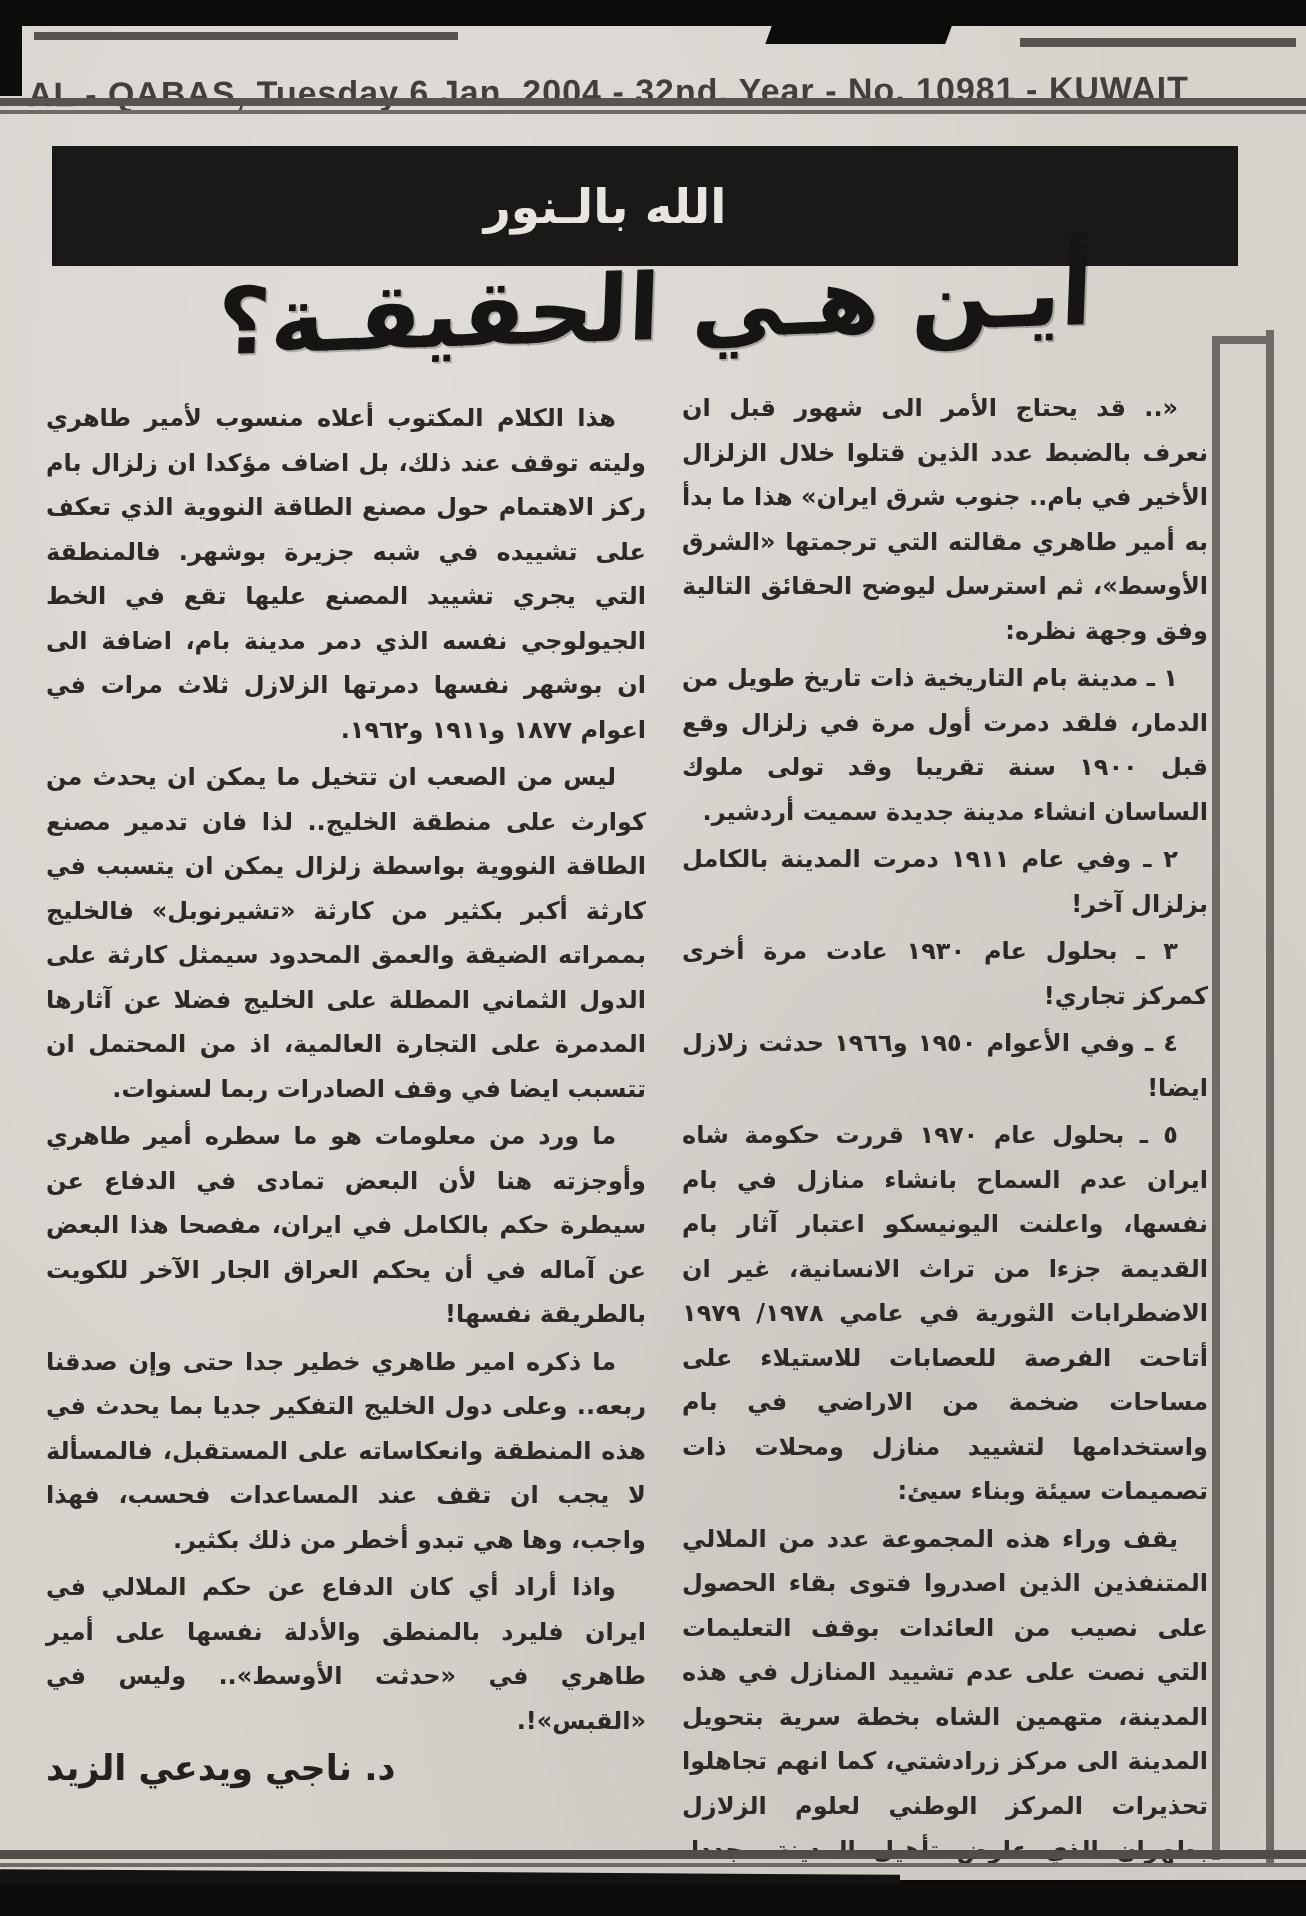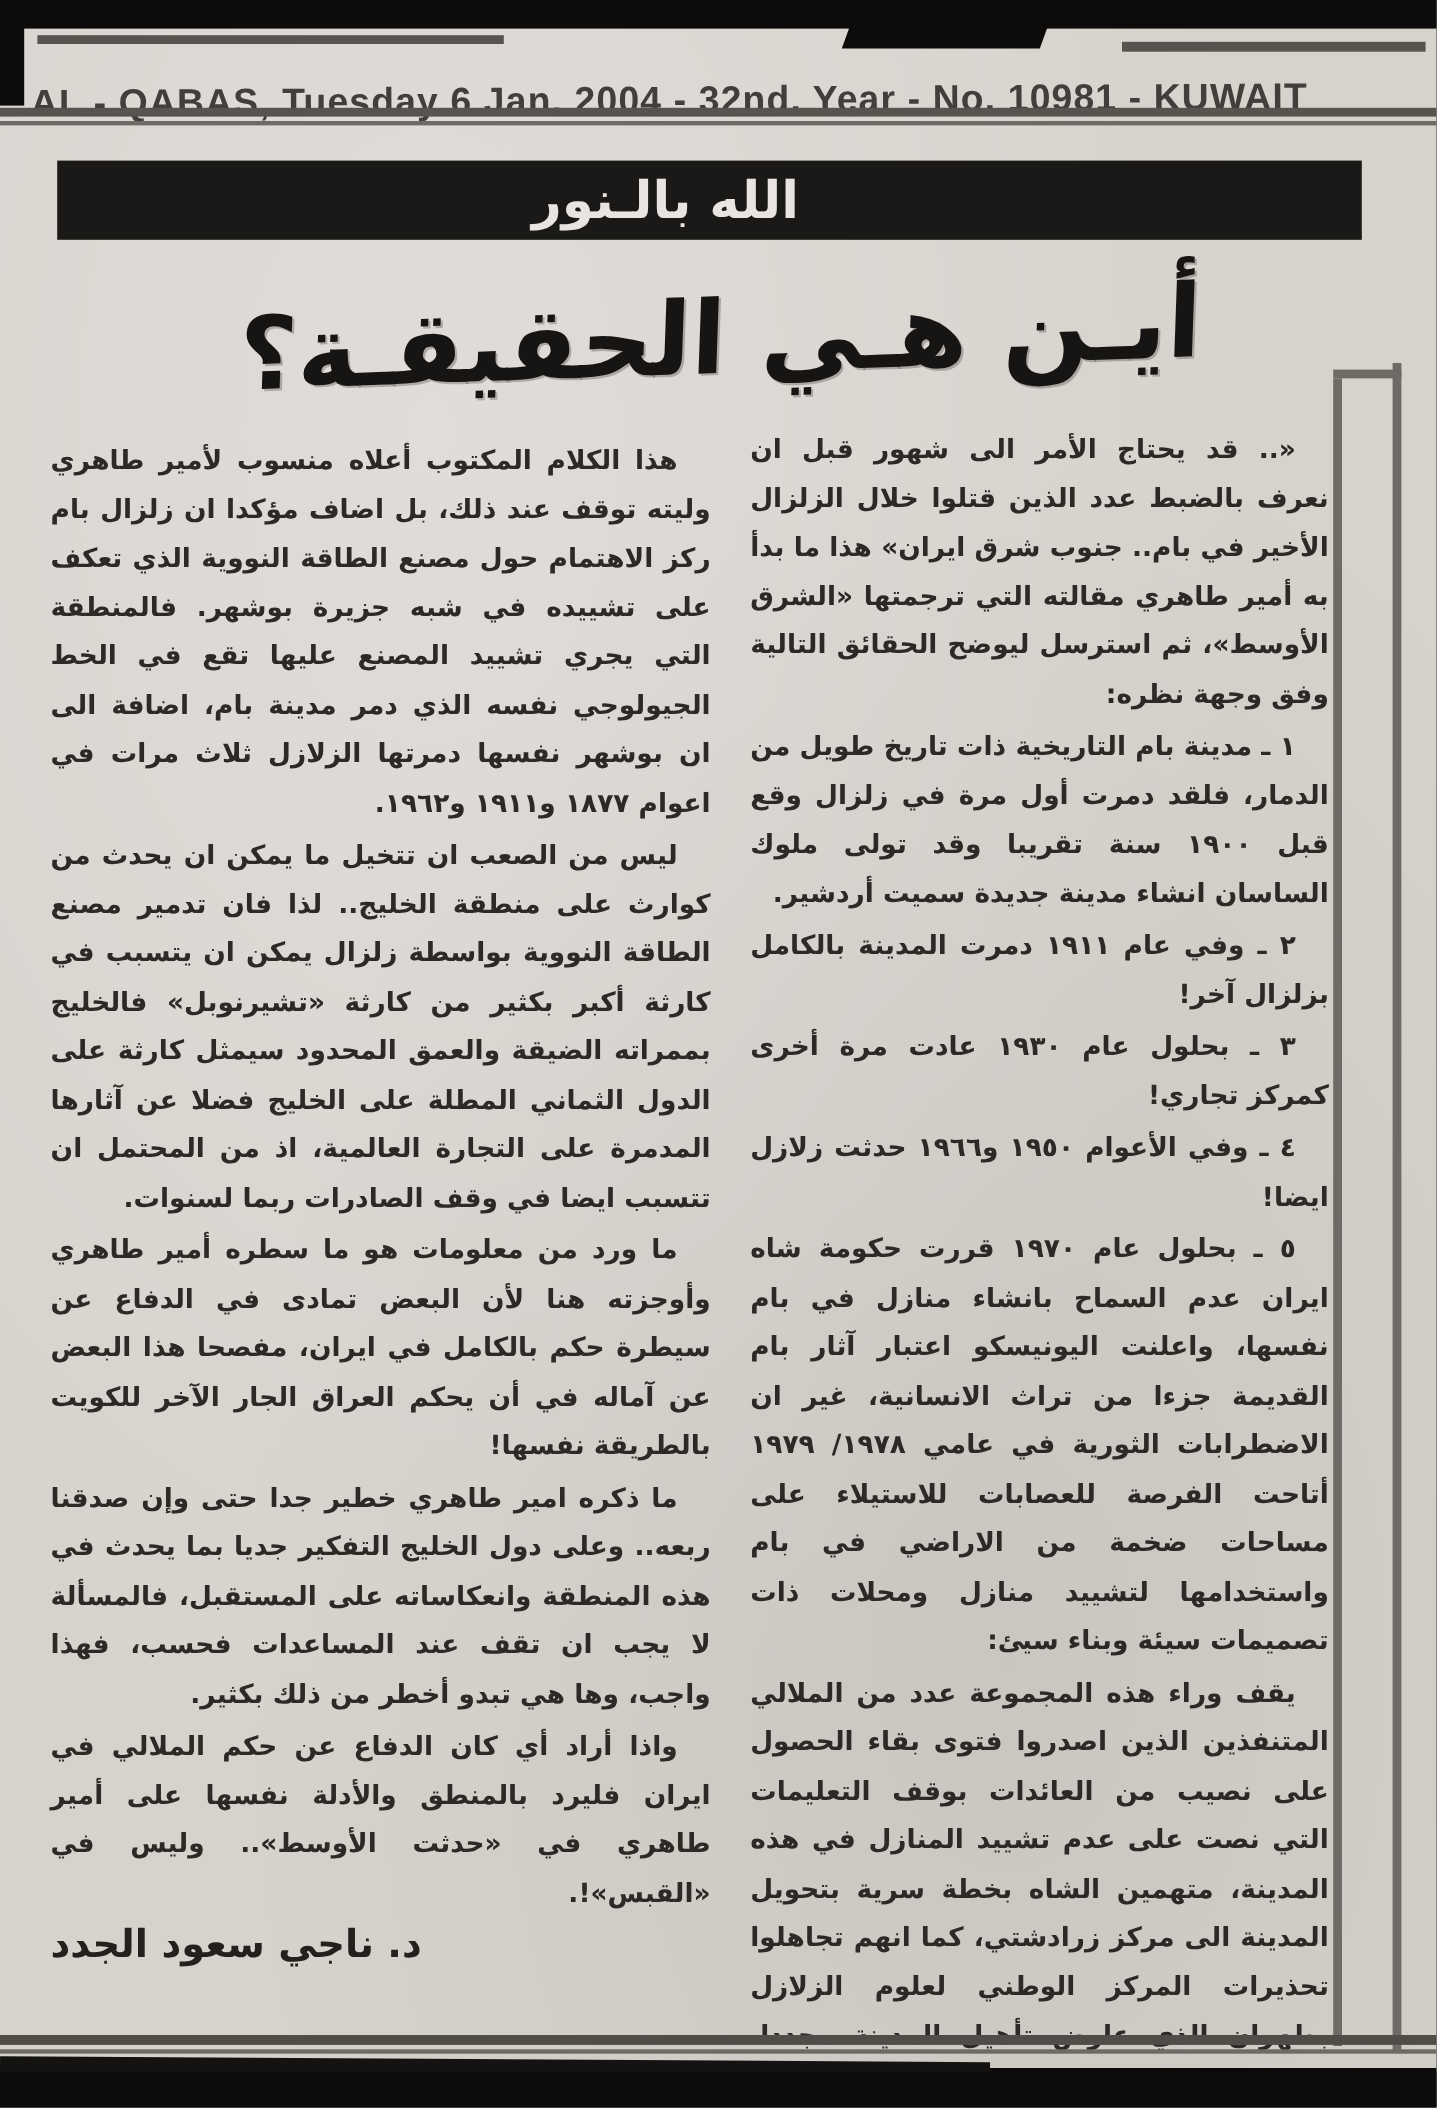--- a/index.html
+++ b/index.html
@@ -27,21 +27,21 @@
   .rule{position:absolute;background:#57544f;}
   .masthead{
     position:absolute;left:28px;top:48px;width:1260px;
     font-family:"Liberation Sans",sans-serif;
     font-weight:bold;font-size:34px;color:#413e3b;
     letter-spacing:1px;white-space:nowrap;
     transform:rotate(-.3deg);
   }
   
   .banner{
-    position:absolute;left:52px;top:122px;width:1186px;height:72px;
+    position:absolute;left:52px;top:122px;width:1186px;height:120px;
     background:#1b1917;display:flex;align-items:center;justify-content:center;
   }
   .banner-text{
     color:#e8e5e0;font-size:47px;font-weight:bold;
     direction:rtl;letter-spacing:1px;
     transform:translateX(-40px);
   }
   
   .headline{
     position:absolute;left:110px;top:218px;width:1090px;height:130px;
@@ -103,21 +103,21 @@
     <p>٥ ـ بحلول عام ١٩٧٠ قررت حكومة شاه ايران عدم السماح بانشاء منازل في بام نفسها، واعلنت اليونيسكو اعتبار آثار بام القديمة جزءا من تراث الانسانية، غير ان الاضطرابات الثورية في عامي ١٩٧٨/ ١٩٧٩ أتاحت الفرصة للعصابات للاستيلاء على مساحات ضخمة من الاراضي في بام واستخدامها لتشييد منازل ومحلات ذات تصميمات سيئة وبناء سيئ:</p>
     <p>يقف وراء هذه المجموعة عدد من الملالي المتنفذين الذين اصدروا فتوى بقاء الحصول على نصيب من العائدات بوقف التعليمات التي نصت على عدم تشييد المنازل في هذه المدينة، متهمين الشاه بخطة سرية بتحويل المدينة الى مركز زرادشتي، كما انهم تجاهلوا تحذيرات المركز الوطني لعلوم الزلازل بطهران الذي عارض تأهيل المدينة مجددا. ويدعي الملالي ان الإمام الغائب سيحمي السكان الجدد للمدينة من كل الكوارث، لذا فان ما يزيد على ٥٠ في المائة يمكن اعتبارهم ضحايا عصابة يديرها</p>
   </div>
 
   <div class="col col-left">
     <p>هذا الكلام المكتوب أعلاه منسوب لأمير طاهري وليته توقف عند ذلك، بل اضاف مؤكدا ان زلزال بام ركز الاهتمام حول مصنع الطاقة النووية الذي تعكف على تشييده في شبه جزيرة بوشهر. فالمنطقة التي يجري تشييد المصنع عليها تقع في الخط الجيولوجي نفسه الذي دمر مدينة بام، اضافة الى ان بوشهر نفسها دمرتها الزلازل ثلاث مرات في اعوام ١٨٧٧ و١٩١١ و١٩٦٢.</p>
     <p>ليس من الصعب ان تتخيل ما يمكن ان يحدث من كوارث على منطقة الخليج.. لذا فان تدمير مصنع الطاقة النووية بواسطة زلزال يمكن ان يتسبب في كارثة أكبر بكثير من كارثة «تشيرنوبل» فالخليج بممراته الضيقة والعمق المحدود سيمثل كارثة على الدول الثماني المطلة على الخليج فضلا عن آثارها المدمرة على التجارة العالمية، اذ من المحتمل ان تتسبب ايضا في وقف الصادرات ربما لسنوات.</p>
     <p>ما ورد من معلومات هو ما سطره أمير طاهري وأوجزته هنا لأن البعض تمادى في الدفاع عن سيطرة حكم بالكامل في ايران، مفصحا هذا البعض عن آماله في أن يحكم العراق الجار الآخر للكويت بالطريقة نفسها!</p>
     <p>ما ذكره امير طاهري خطير جدا حتى وإن صدقنا ربعه.. وعلى دول الخليج التفكير جديا بما يحدث في هذه المنطقة وانعكاساته على المستقبل، فالمسألة لا يجب ان تقف عند المساعدات فحسب، فهذا واجب، وها هي تبدو أخطر من ذلك بكثير.</p>
     <p>واذا أراد أي كان الدفاع عن حكم الملالي في ايران فليرد بالمنطق والأدلة نفسها على أمير طاهري في «حدثت الأوسط».. وليس في «القبس»!.</p>
-    <p class="byline">د. ناجي سعود الجدد</p>
+    <p class="byline">د. ناجي ويدعي الزيد</p>
   </div>
 
 </div>
 
 <div class="vrule-inner"></div>
 <div class="vrule-outer"></div>
 <div class="vrule-cap"></div>
 
 <div class="rule" style="left:0px;top:1850px;width:1306px;height:9px;background:#504d49;"></div>
 <div class="rule" style="left:0px;top:1863px;width:1306px;height:4px;background:#6e6b66;"></div>

